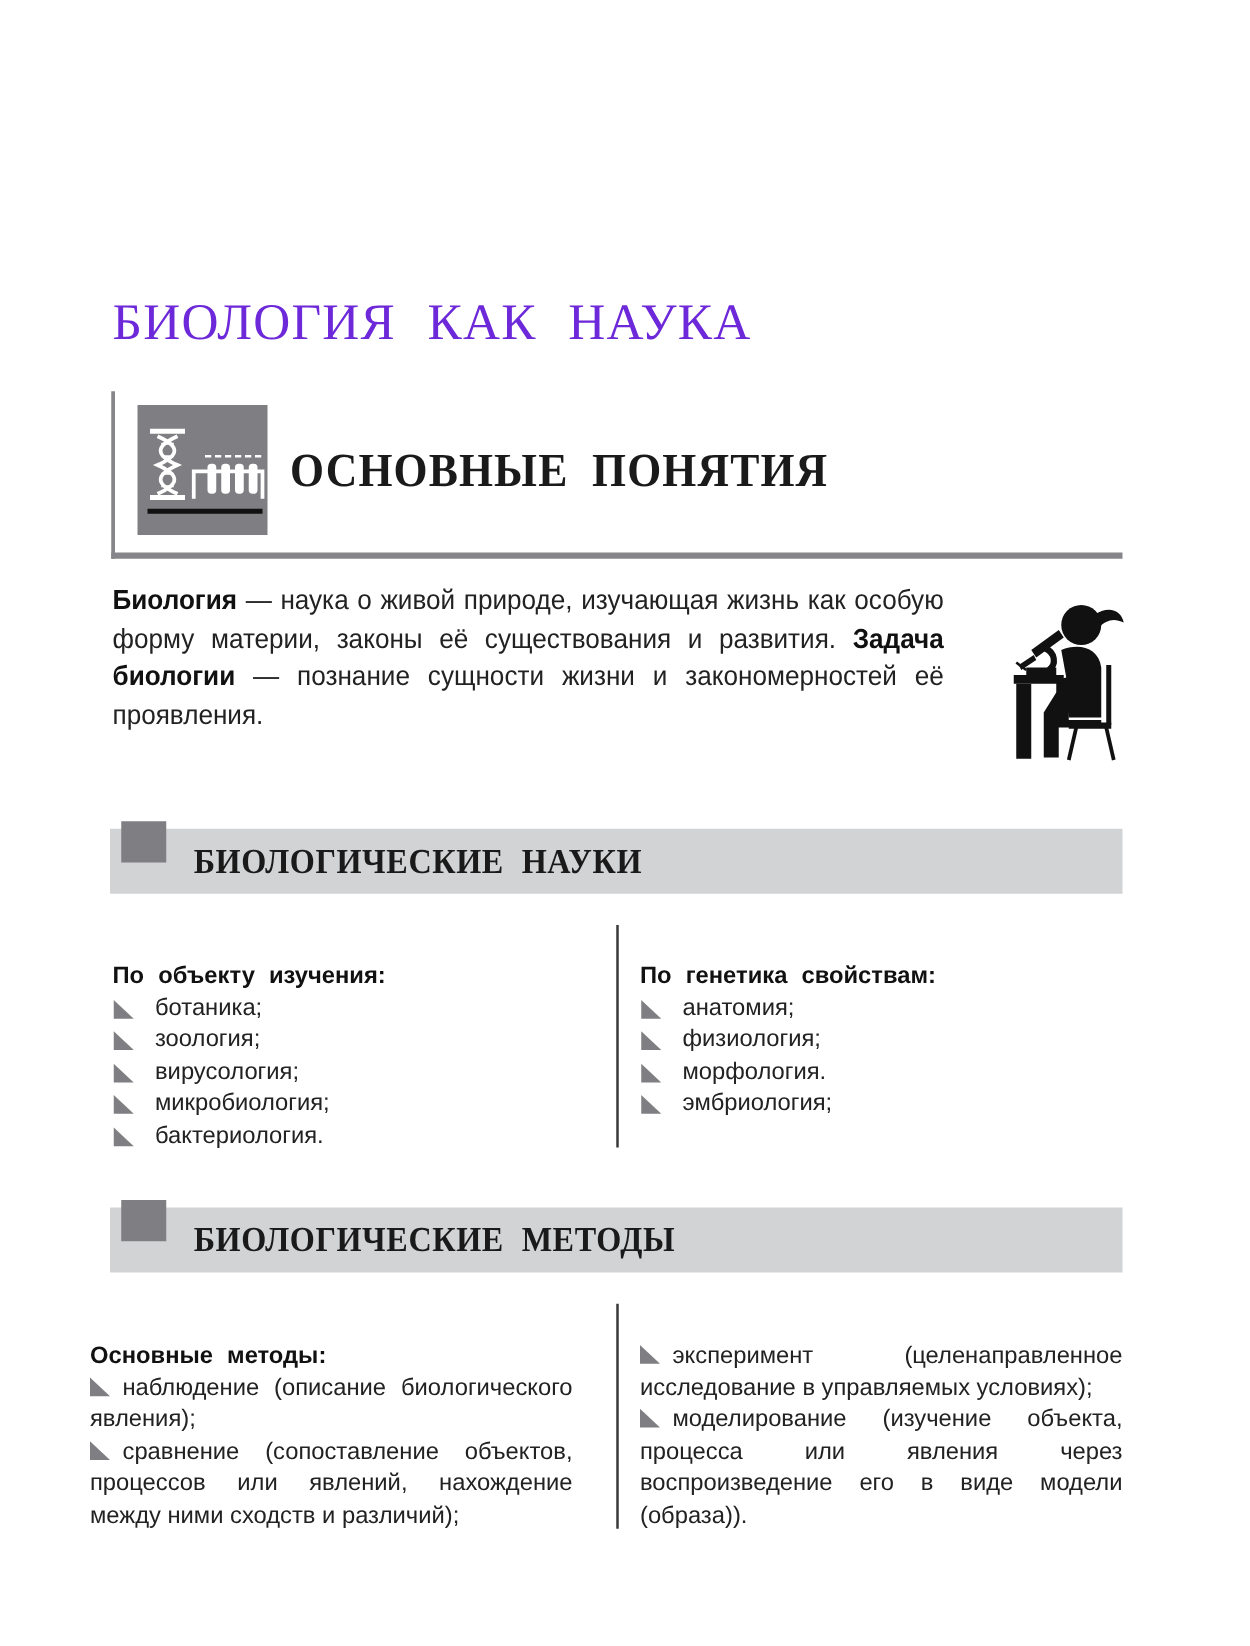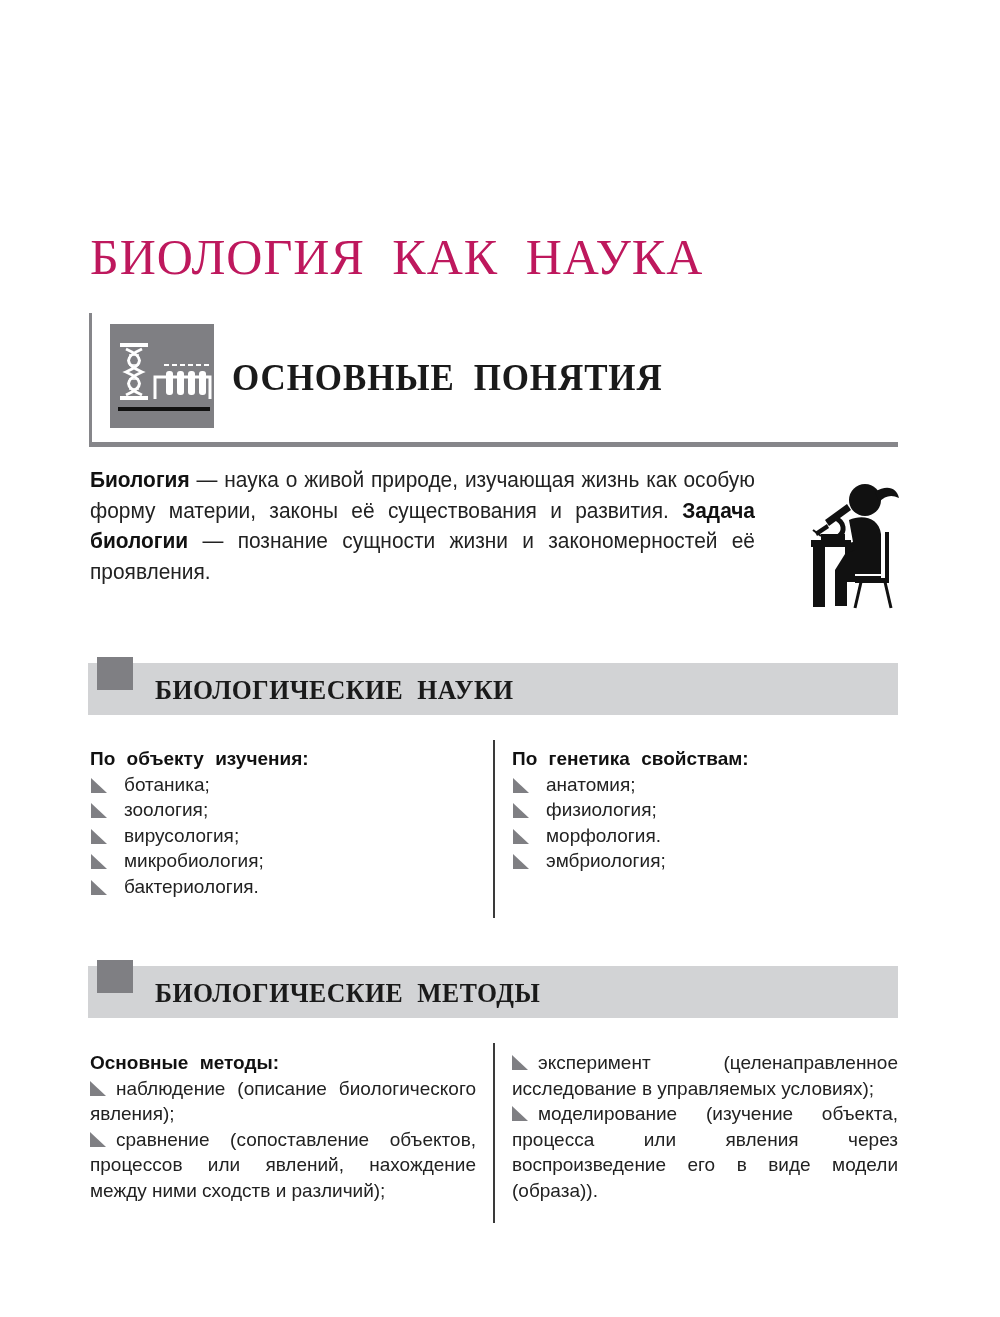--- a/index.html
+++ b/index.html
@@ -2,22 +2,22 @@
 <html><head>
   <meta charset="utf-8">
   <style>
     html, body { margin: 0; padding: 0; background: #ffffff; }
     body { width: 1000px; height: 1317px; position: relative; overflow: hidden; color: #1c1c1c; }
     .serif { font-family: "Liberation Serif", "DejaVu Serif", serif; }
     .sans { font-family: "Liberation Sans", "DejaVu Sans", sans-serif; }
 
     .chapter-title {
       position: absolute; left: 90px; top: 225px;
-      font-size: 50px; letter-spacing: 1px; word-spacing: 14px;
-      color: #be185d; font-weight: normal; margin: 0; line-height: 64px;
+      font-size: 41px; letter-spacing: 1px; word-spacing: 14px;
+      color: #6d28d9; font-weight: normal; margin: 0; line-height: 64px;
     }
 
     
     .section-frame {
       position: absolute; left: 89px; top: 313px; width: 809px; height: 134px;
       border-left: 3px solid #86868a; border-bottom: 5px solid #86868a;
       box-sizing: border-box;
     }
     .section-icon-box {
       position: absolute; left: 110px; top: 324px; width: 104px; height: 104px;
@@ -46,21 +46,21 @@
     }
     .band-square {
       position: absolute; left: 97px; width: 36px; height: 33px; background: #7f7f83;
     }
     .band-title {
       position: absolute; left: 155px; margin: 0; font-size: 28px; font-weight: bold;
       letter-spacing: 0.5px; word-spacing: 8px; line-height: 36px; color: #1a1a1a;
       transform: scaleX(0.92); transform-origin: left center;
     }
 
-    .col { position: absolute; font-size: 19px; line-height: 25.6px; color: #222; }
+    .col { position: absolute; font-size: 19px; line-height: 25.6px; color: #222; margin-top: 22px; }
     .col-head { font-weight: bold; color: #111; word-spacing: 6px; }
     .list { list-style: none; margin: 0; padding: 0; }
     .list li { position: relative; padding-left: 34px; }
     .tri {
       position: absolute; left: 1px; top: 6px; width: 0; height: 0;
       border-left: 16px solid transparent; border-bottom: 15px solid #7f7f83;
       transform: scaleX(-1);
     }
     .divider { position: absolute; width: 2px; background: #3a3a3a; }
 
@@ -139,21 +139,21 @@
     <li><span class="tri"></span><span>физиология;</span></li>
     <li><span class="tri"></span><span>морфология.</span></li>
     <li><span class="tri"></span><span>эмбриология;</span></li>
   </ul>
 </div>
 
 <div class="band" style="top:966px;"></div>
 <div class="band-square" style="top:960px;"></div>
 <h3 class="band-title serif" style="top:975px;">БИОЛОГИЧЕСКИЕ  МЕТОДЫ</h3>
 
-<div class="col sans methods" style="left:90px; top:1050px; width:386px;">
+<div class="col sans methods" style="left:72px; top:1050px; width:386px;">
   <div class="col-head">Основные методы:</div>
   <p><span class="inline-tri"></span><span>наблюдение (описание биологического явления);</span></p>
   <p><span class="inline-tri"></span><span>сравнение (сопоставление объектов, процессов или явлений, нахождение между ними сходств и различий);</span></p>
 </div>
 <div class="divider" style="left:493px; top:1043px; height:180px;"></div>
 <div class="col sans methods" style="left:512px; top:1050px; width:386px;">
   <p><span class="inline-tri"></span><span>эксперимент (целенаправленное исследование в управляемых условиях);</span></p>
   <p><span class="inline-tri"></span><span>моделирование (изучение объекта, процесса или явления через воспроизведение его в виде модели (образа)).</span></p>
 </div>
 

